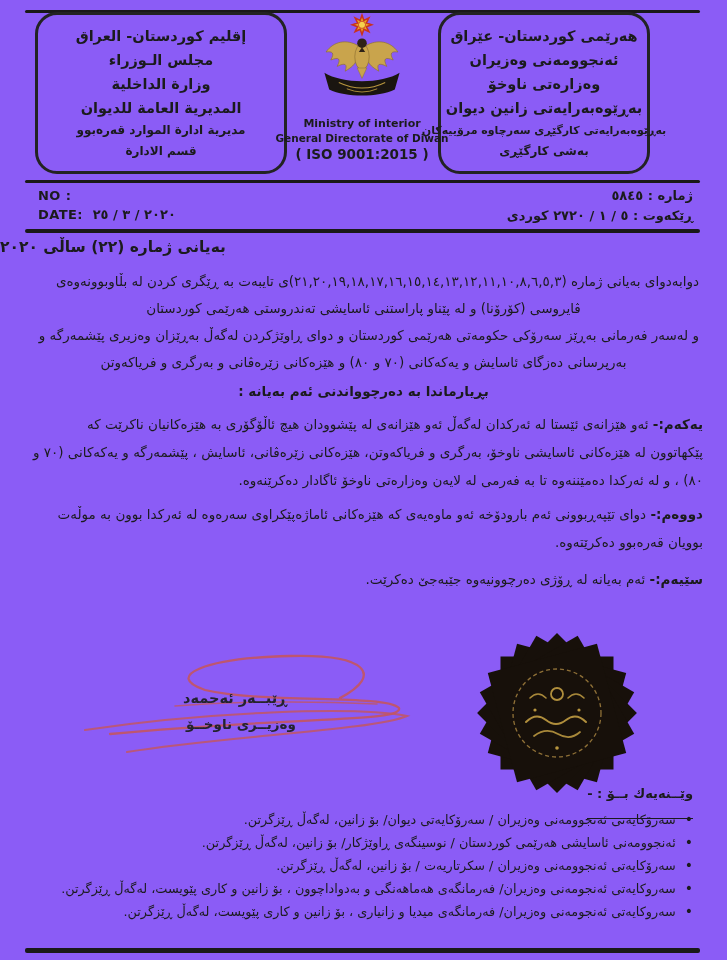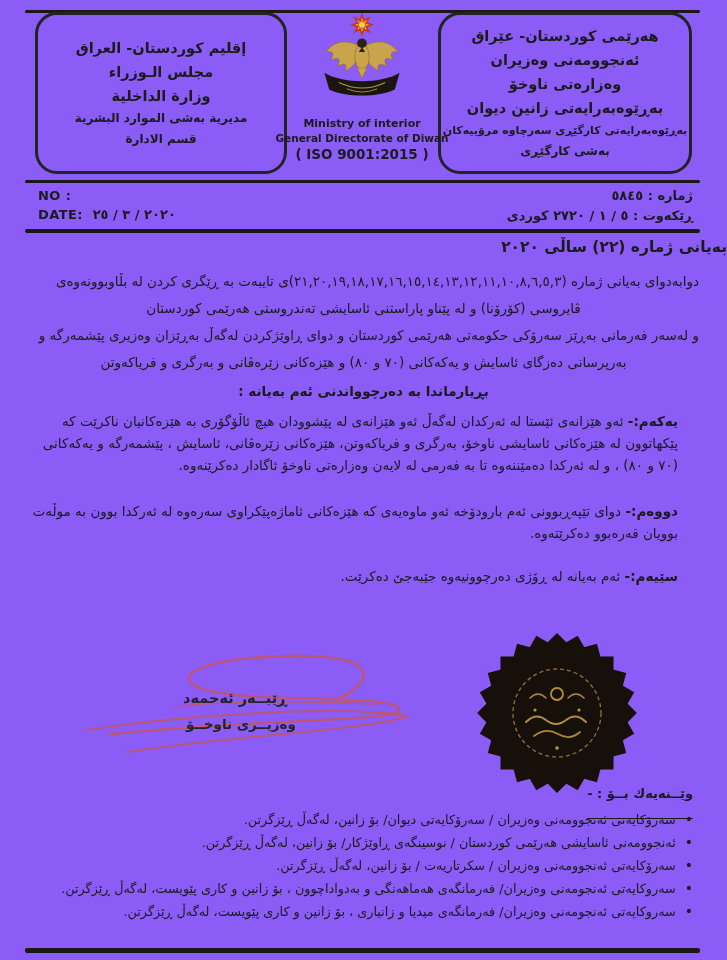--- a/index.html
+++ b/index.html
@@ -11,26 +11,26 @@
         direction:rtl;padding:4px 6px;box-sizing:border-box;}
   .hbox .l{font-weight:bold;line-height:24px;font-size:14.5px;white-space:nowrap;}
   .hbox .s{font-weight:bold;line-height:21px;font-size:12px;white-space:nowrap;}
   .emblem-col{position:absolute;left:287px;top:12px;width:150px;display:flex;
         flex-direction:column;align-items:center;direction:ltr;}
   .emblem-col .e1{font-weight:bold;font-size:11px;line-height:14px;white-space:nowrap;margin-top:9px;}
   .emblem-col .e2{font-weight:bold;font-size:10.5px;line-height:14px;white-space:nowrap;}
   .emblem-col .e3{font-weight:bold;font-size:13.5px;line-height:18px;white-space:nowrap;}
   .ref-l{position:absolute;left:38px;direction:ltr;font-weight:bold;font-size:13px;letter-spacing:.4px;}
   .ref-r{position:absolute;right:34px;direction:rtl;font-weight:bold;font-size:13px;white-space:nowrap;}
-  .doc-title{position:absolute;left:0;right:0;top:238px;text-align:right;direction:rtl;
+  .doc-title{position:absolute;left:0;right:0;top:238px;text-align:left;direction:rtl;
         font-weight:bold;font-size:15.5px;}
   .intro-line{position:absolute;left:28px;right:28px;text-align:center;direction:rtl;
         font-size:13.5px;line-height:27px;}
-  .clause{position:absolute;left:30px;right:49px;direction:rtl;text-align:right;
-        font-size:13.5px;line-height:22px;}
+  .clause{position:absolute;left:30px;right:24px;direction:rtl;text-align:right;
+        font-size:13.5px;line-height:28px;}
   .clause b{font-weight:bold;}
   .sig-name{position:absolute;left:140px;top:690px;width:190px;text-align:center;direction:rtl;
         font-weight:bold;font-size:14.5px;color:#23232e;}
   .sig-role{position:absolute;left:146px;top:716px;width:190px;text-align:center;direction:rtl;
         font-weight:bold;font-size:13.5px;color:#23232e;}
   .sig-svg{position:absolute;left:55px;top:646px;width:370px;height:130px;}
   .seal{position:absolute;left:472px;top:628px;width:170px;height:170px;}
   .cc-head{position:absolute;right:34px;top:786px;direction:rtl;font-weight:bold;font-size:13px;
         border-bottom:1.5px solid #1b1b1d;padding-bottom:17px;}
   .cc-list{position:absolute;right:34px;left:40px;top:808px;direction:rtl;}
@@ -41,25 +41,26 @@
 <body>
 
 <div class="page">
 
   <div class="rule" style="left:25px;right:27px;top:10px;height:3px;"></div>
 
   <div class="hbox" style="left:35px;top:12px;width:252px;height:162px;">
     <div class="l">إقليم كوردستان- العراق</div>
     <div class="l">مجلس الـوزراء</div>
     <div class="l">وزارة الداخلية</div>
-    <div class="s">مديرية بەشی الموارد البشرية</div>
+    <div class="l">المديرية العامة للديوان</div>
+    <div class="s">مديرية ادارة الموارد قەرەبوو</div>
     <div class="s">قسم الادارة</div>
   </div>
 
-  <div class="hbox" style="left:438px;top:12px;width:254px;height:162px;">
+  <div class="hbox" style="left:438px;top:12px;width:212px;height:162px;">
     <div class="l">هەرێمی کوردستان- عێراق</div>
     <div class="l">ئەنجوومەنی وەزیران</div>
     <div class="l">وەزارەتی ناوخۆ</div>
     <div class="l">بەڕێوەبەرایەتی زانین دیوان</div>
     <div class="s" style="font-size:11px;">بەڕێوەبەرایەتی کارگێڕی سەرچاوە مرۆییەکان</div>
     <div class="s">بەشی کارگێڕی</div>
   </div>
 
   <div class="emblem-col">
     <svg width="104" height="96" viewBox="0 0 130 120">

